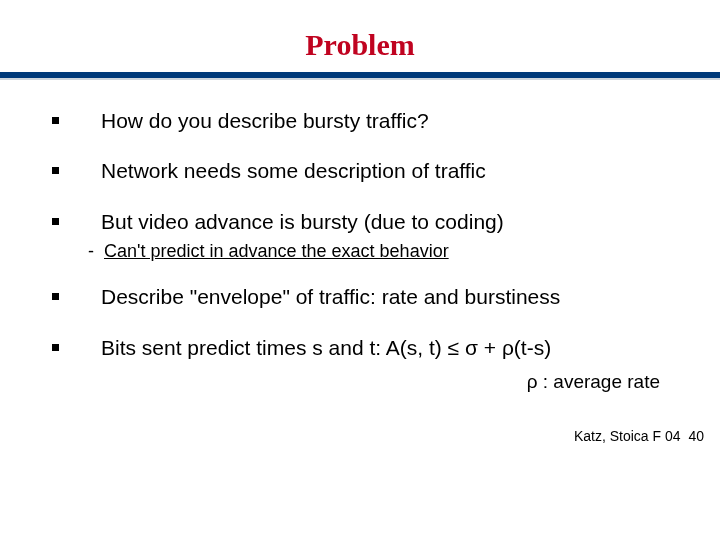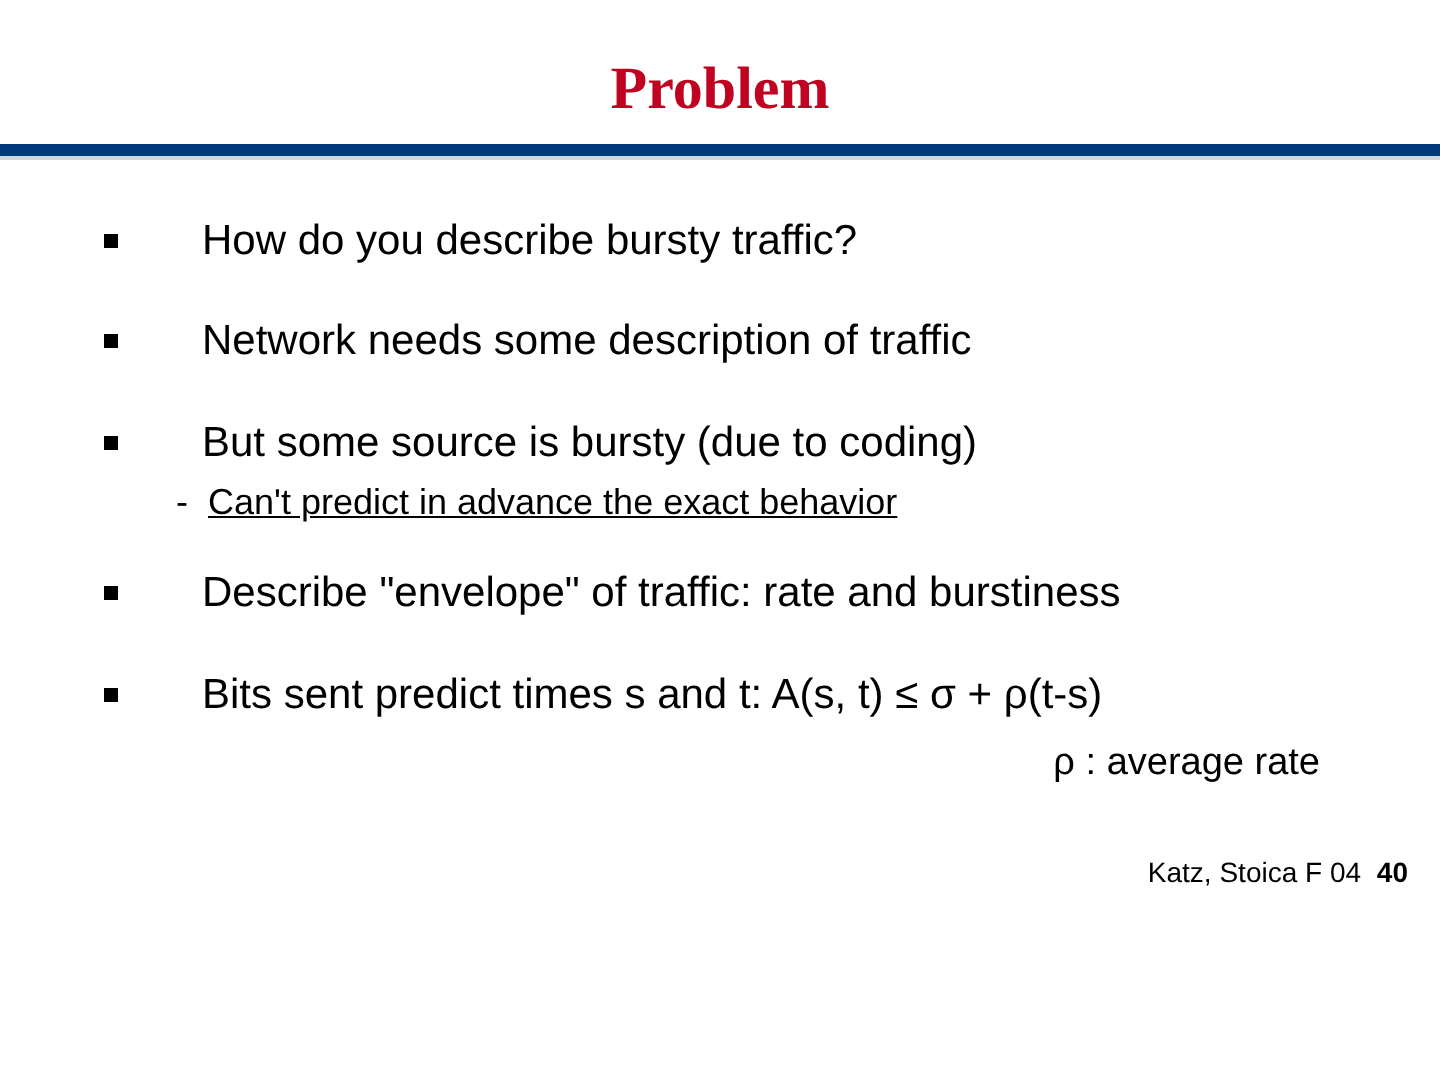--- a/index.html
+++ b/index.html
@@ -12,21 +12,21 @@
   .bullet-row { display: flex; align-items: flex-start; margin-bottom: 24px; gap: 28px; }
   .bullet-row.tight { margin-bottom: 6px; }
   .sq { width: 7px; height: 7px; background: #000; margin-top: 9px; margin-right: 14px; flex: none; }
   .btext { font-size: 21px; line-height: 1.25; }
   .sub-row { display: flex; align-items: flex-start; margin-left: 36px; margin-bottom: 22px; }
   .dash { font-size: 18px; margin-right: 10px; line-height: 1.2; }
   .stext { font-size: 18px; line-height: 1.2; text-decoration: underline; }
   .legend { position: absolute; right: 60px; bottom: 62px; font-size: 19px; line-height: 1.25; text-align: left; }
   .legend div { white-space: nowrap; }
   .footer { position: absolute; right: 16px; bottom: 12px; font-size: 14px; }
-  .footer .page { font-weight: bold; margin-left: 4px; }
+  .footer .page { font-weight: normal; margin-left: 4px; }
 </style>
 </head>
 <body>
 <div class="slide">
 
   <div class="title">Problem</div>
   <div class="rule-dark"></div>
   <div class="rule-light"></div>
 
   <div class="content">
@@ -36,21 +36,21 @@
       <div class="btext">How do you describe bursty traffic?</div>
     </div>
 
     <div class="bullet-row">
       <div class="sq"></div>
       <div class="btext">Network needs some description of traffic</div>
     </div>
 
     <div class="bullet-row tight">
       <div class="sq"></div>
-      <div class="btext">But some source is bursty (due to coding)</div>
+      <div class="btext">But video advance is bursty (due to coding)</div>
     </div>
     <div class="sub-row">
       <div class="dash">-</div>
       <div class="stext">Can't predict in advance the exact behavior</div>
     </div>
 
     <div class="bullet-row">
       <div class="sq"></div>
       <div class="btext">Describe "envelope" of traffic: rate and burstiness</div>
     </div>

